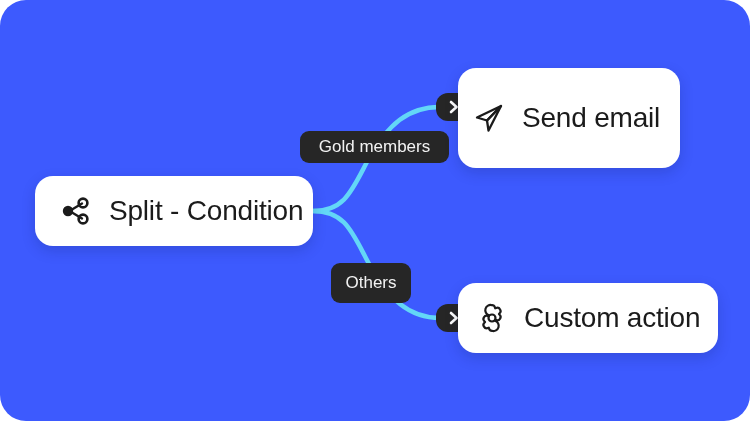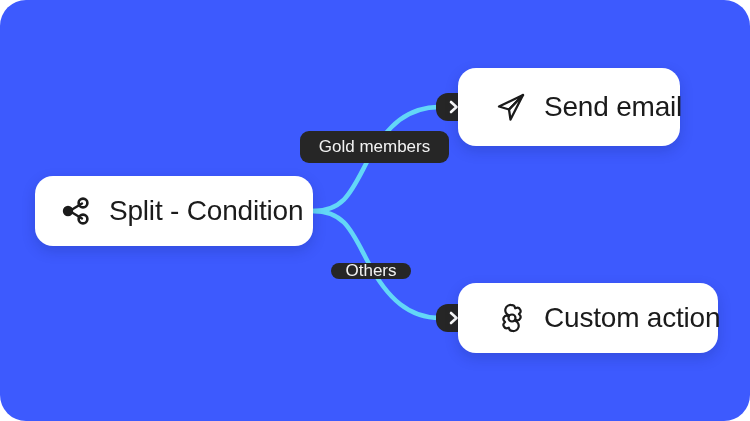--- a/index.html
+++ b/index.html
@@ -36,43 +36,43 @@
     font-size:28px;
     letter-spacing:-0.2px;
     white-space:nowrap;
   }
   #node-split{
     left:35px;top:176px;width:278px;height:70px;
     padding-left:22px;
   }
   #node-split .label{margin-left:16px;}
   #node-send{
-    left:458px;top:68px;width:222px;height:78px;
-    padding-left:36px;
+    left:458px;top:68px;width:222px;height:100px;
+    padding-left:14px;
   }
   #node-send .label{margin-left:16px;}
   #node-custom{
     left:458px;top:283px;width:260px;height:70px;
-    padding-left:38px;
+    padding-left:18px;
   }
   #node-custom .label{margin-left:16px;}
 
   
   .edge-label{
     position:absolute;
     background:#262626;
     color:#f2f2f2;
     border-radius:9px;
     font-size:17px;
     display:flex;align-items:center;justify-content:center;
     white-space:nowrap;
     box-sizing:border-box;
   }
   #label-gold{left:300px;top:131px;width:149px;height:32px;}
-  #label-others{left:331px;top:263px;width:80px;height:16px;}
+  #label-others{left:331px;top:263px;width:80px;height:40px;}
 
   
   .port{
     position:absolute;
     background:#262626;
     border-radius:12px;
     width:36px;height:28px;
     display:flex;align-items:center;justify-content:center;
   }
   #port-send{left:436px;top:93px;}

